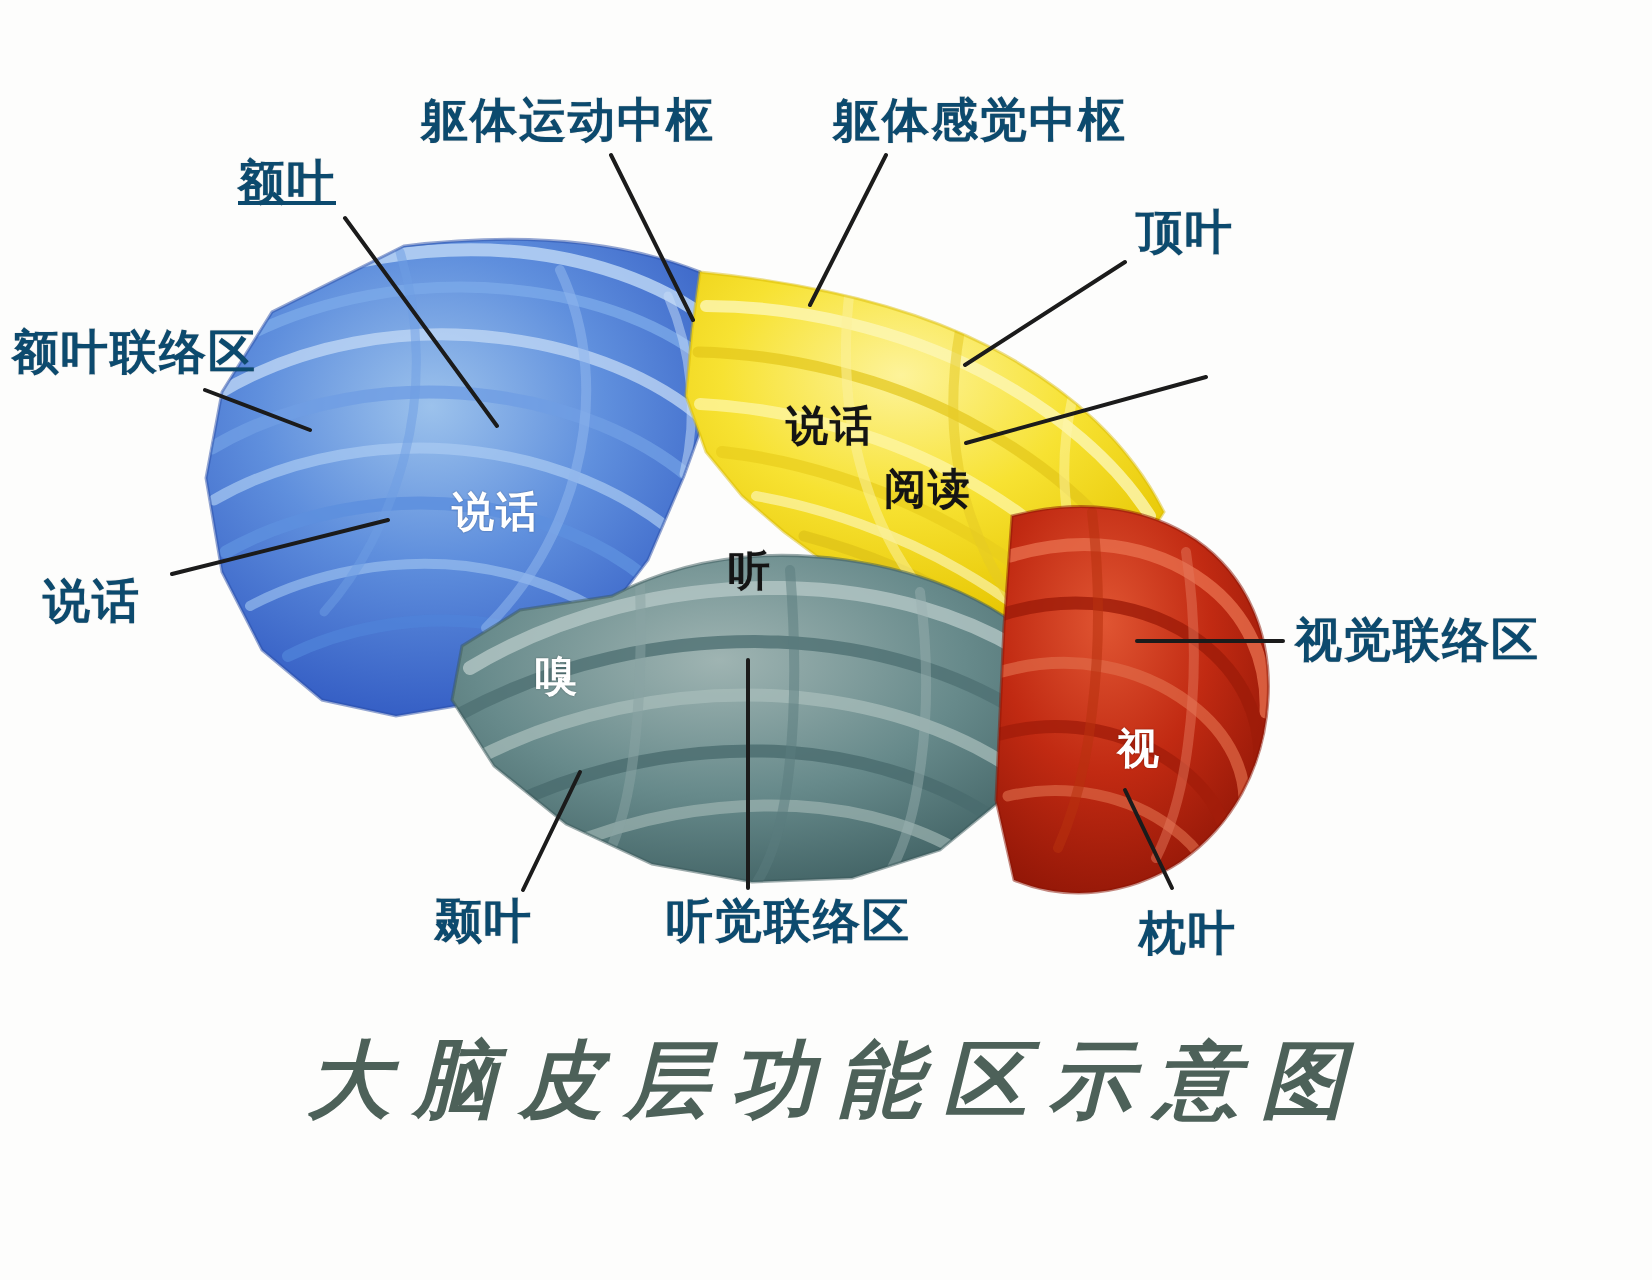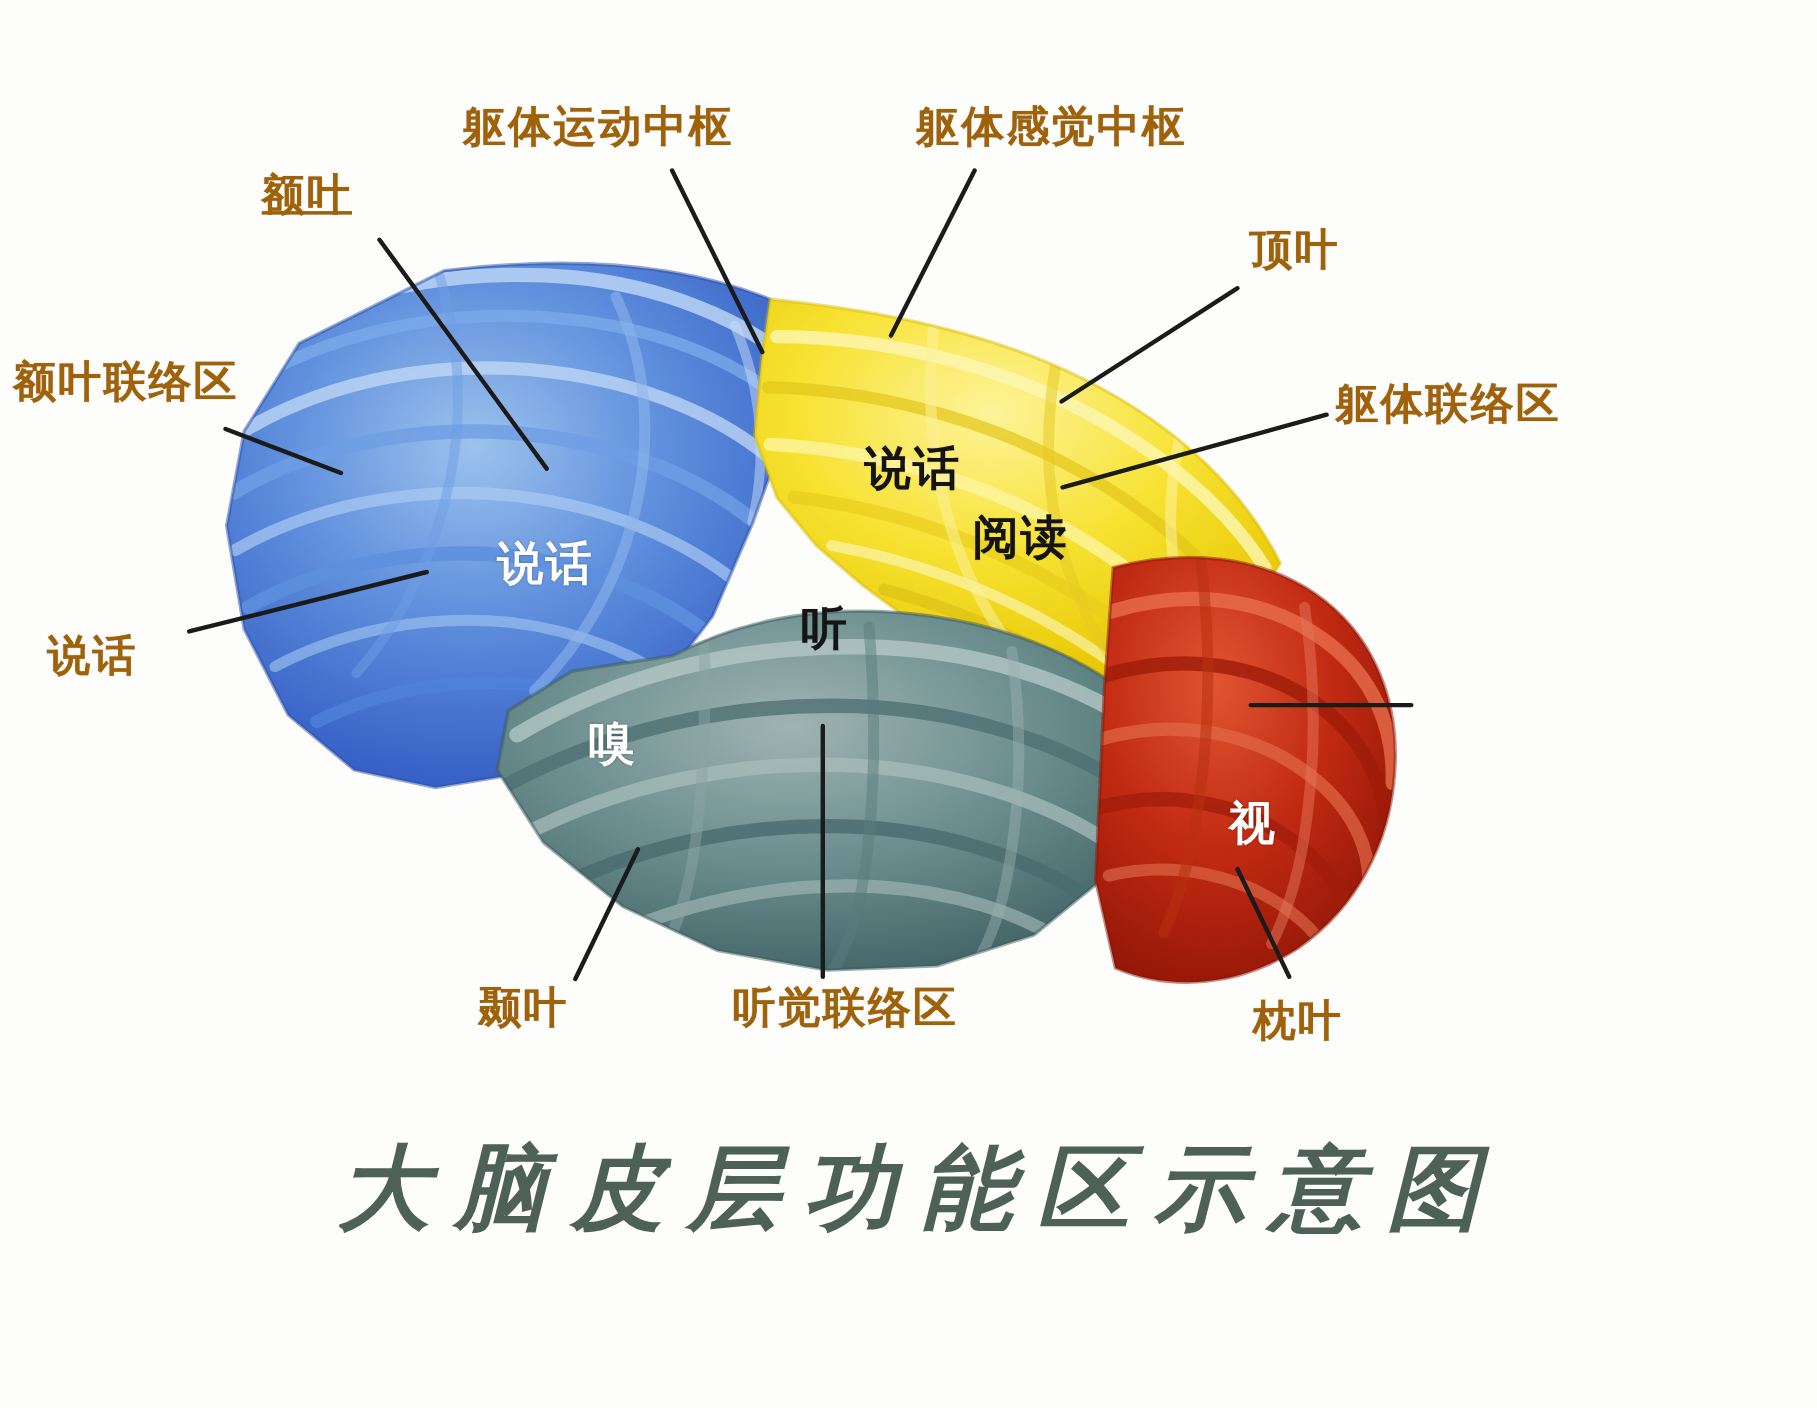--- a/index.html
+++ b/index.html
@@ -26,22 +26,22 @@
   }
   .lbl {
     position: absolute;
     white-space: nowrap;
     font-family: "DejaVu Sans", "Liberation Sans", sans-serif;
     font-weight: 700;
     letter-spacing: 2px;
     line-height: 1;
   }
   .lbl-outer {
-    color: #a16207;
-    font-size: 39px;
+    color: #0c4a6e;
+    font-size: 47px;
     text-shadow: 0 0 1px rgba(0,0,0,0.35);
   }
   .lbl-inner-dark {
     color: #141414;
     font-size: 42px;
     text-shadow: 0 0 1px rgba(0,0,0,0.3);
   }
   .lbl-inner-light {
     color: #ffffff;
     font-size: 42px;
@@ -185,22 +185,22 @@
   <div class="lbl lbl-outer" style="left:12px; top:328px;">额叶联络区</div>
 
   <div class="lbl lbl-outer" style="left:238px; top:158px;text-decoration:underline;">额叶</div>
 
   <div class="lbl lbl-outer" style="left:421px; top:96px;">躯体运动中枢</div>
 
   <div class="lbl lbl-outer" style="left:833px; top:96px;">躯体感觉中枢</div>
 
   <div class="lbl lbl-outer" style="left:1104px; top:208px;margin-left:32px;">顶叶</div>
 
-  <div class="lbl lbl-outer" style="left:1214px; top:348px;">躯体联络区</div>
-
+
+  <div class="lbl lbl-outer" style="left:1295px; top:616px;">视觉联络区</div>
 
   <div class="lbl lbl-outer" style="left:43px; top:577px;">说话</div>
 
   <div class="lbl lbl-outer" style="left:435px; top:897px;">颞叶</div>
 
   <div class="lbl lbl-outer" style="left:666px; top:897px;">听觉联络区</div>
 
   <div class="lbl lbl-outer" style="left:1139px; top:897px;margin-top:12px;">枕叶</div>
 
   <div class="lbl lbl-inner-light" style="left:452px; top:491px;">说话</div>

